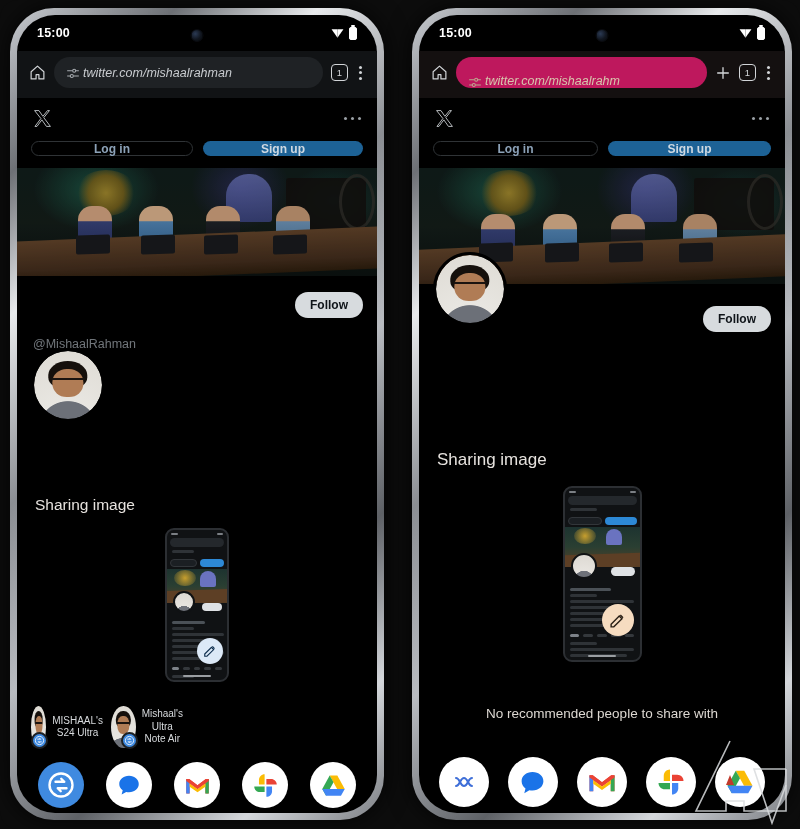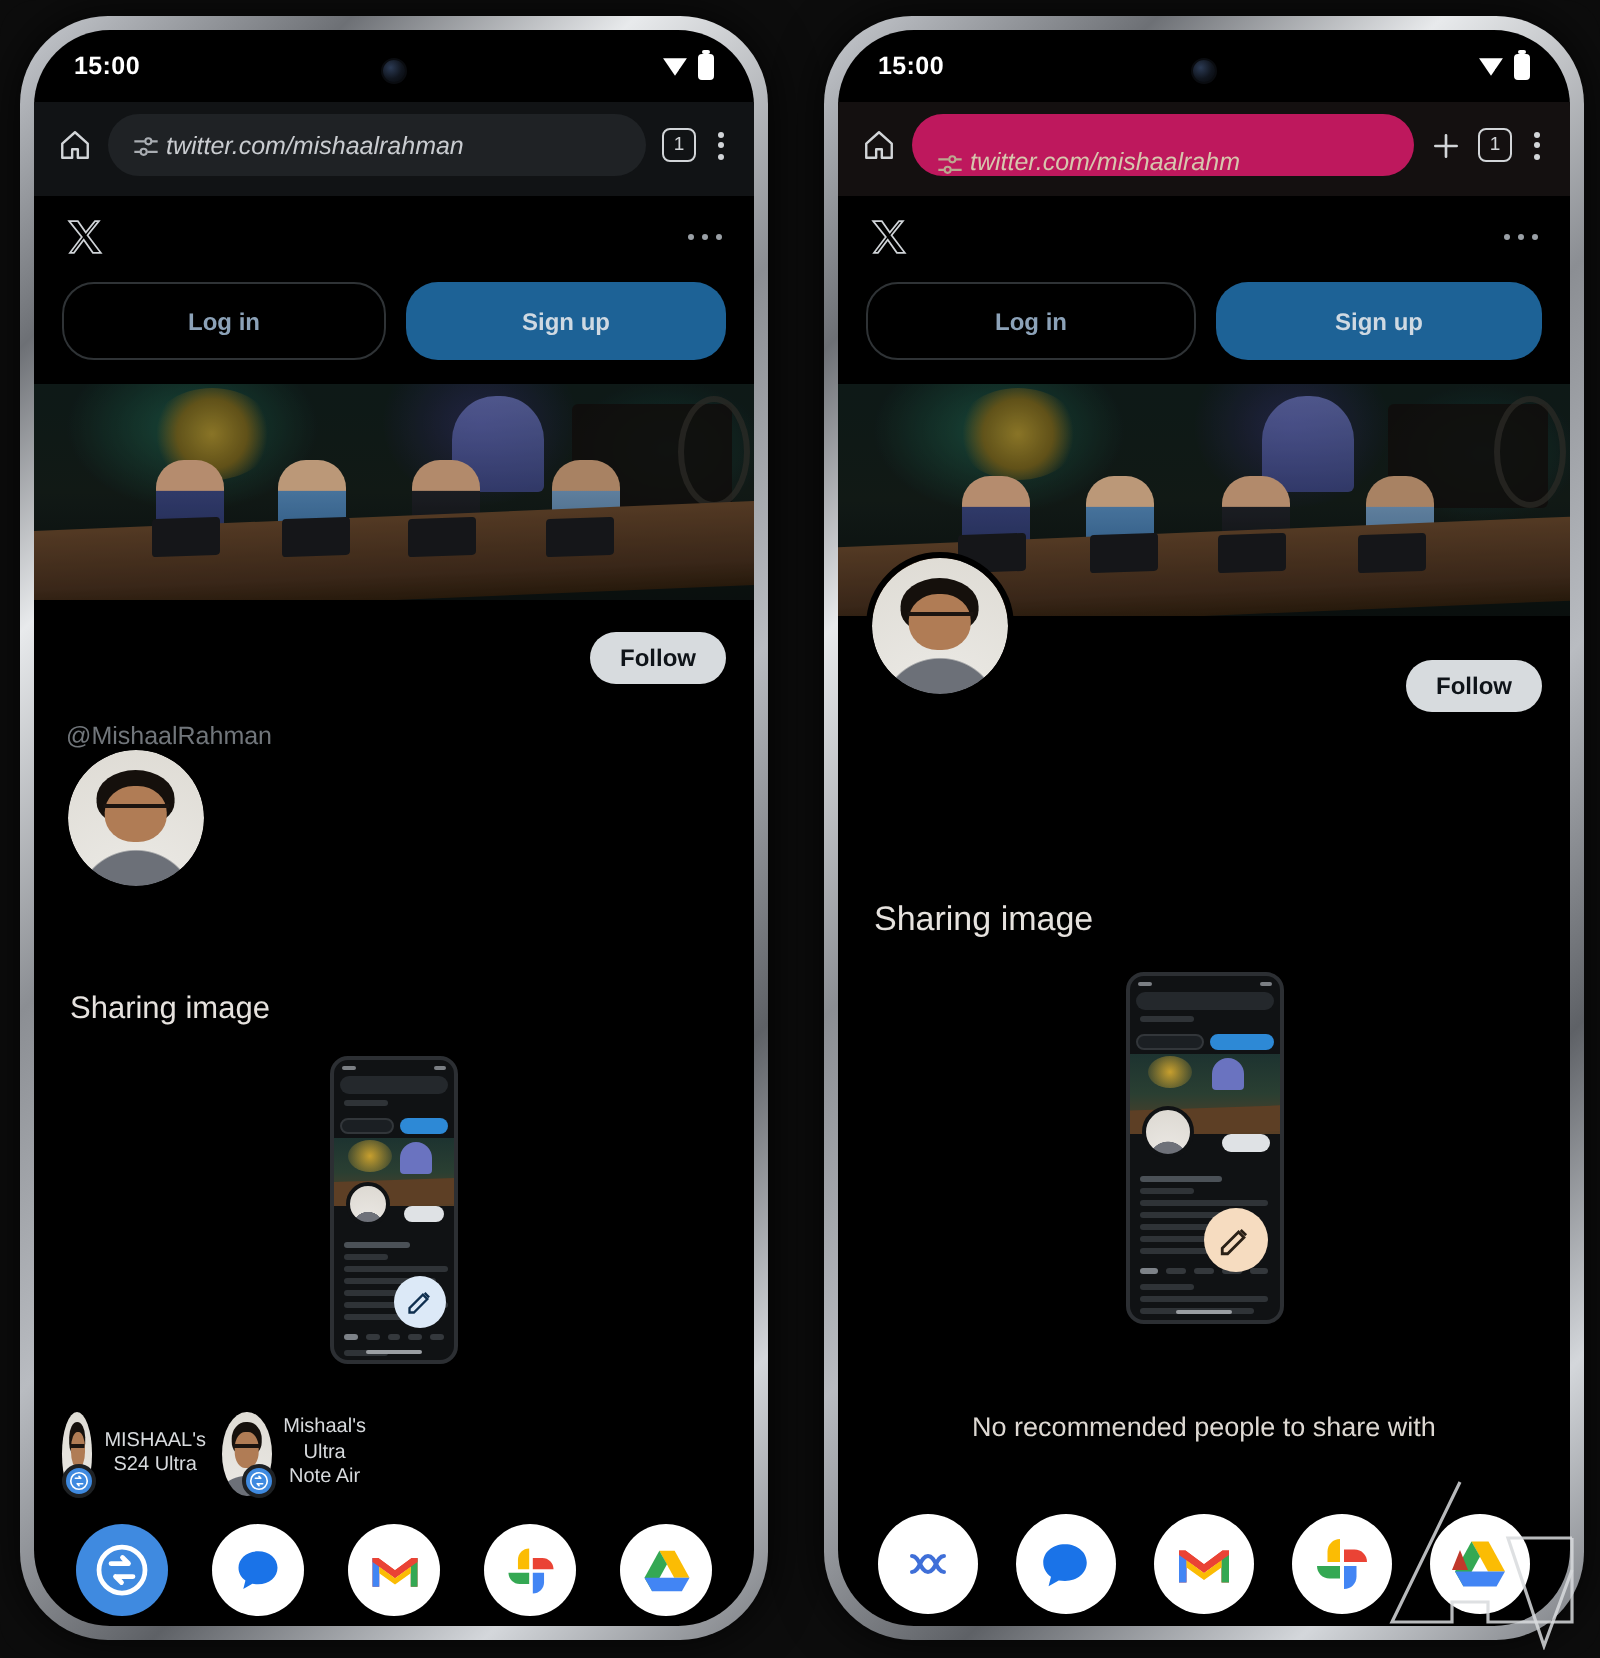--- a/index.html
+++ b/index.html
@@ -79,21 +79,21 @@
   .kebab i { width: 3px; height: 3px; border-radius: 50%; background: #d2d5d8; display:block; }
 
   
   .xpage { background: #000; position: relative; }
   .xheader { display: flex; align-items: center; justify-content: space-between; padding: 11px 16px 9px; }
   .x-logo { width: 19px; height: 19px; }
   .dots3 { display: flex; gap: 3.5px; }
   .dots3 i { width: 3.5px; height: 3.5px; border-radius: 50%; background: #9aa0a6; display: block; }
   .authrow { display: flex; gap: 10px; padding: 4px 14px 12px; }
   .btn-auth {
-    flex: 1 1 0; height: 39px; border-radius: 16px;
+    flex: 1 1 0; height: 15px; border-radius: 16px;
     display: flex; align-items: center; justify-content: center;
     font-size: 12px; font-weight: 600;
   }
   .btn-login { border: 1px solid #2f3336; color: #8ca2b8; background: #000; }
   .btn-signup { background: #1d6296; color: #cfd9e2; }
 
   
   .banner { position: relative; height: 108px; overflow: hidden; background: #0b1413; }
   .banner .wall { position: absolute; inset: 0;
     background:

